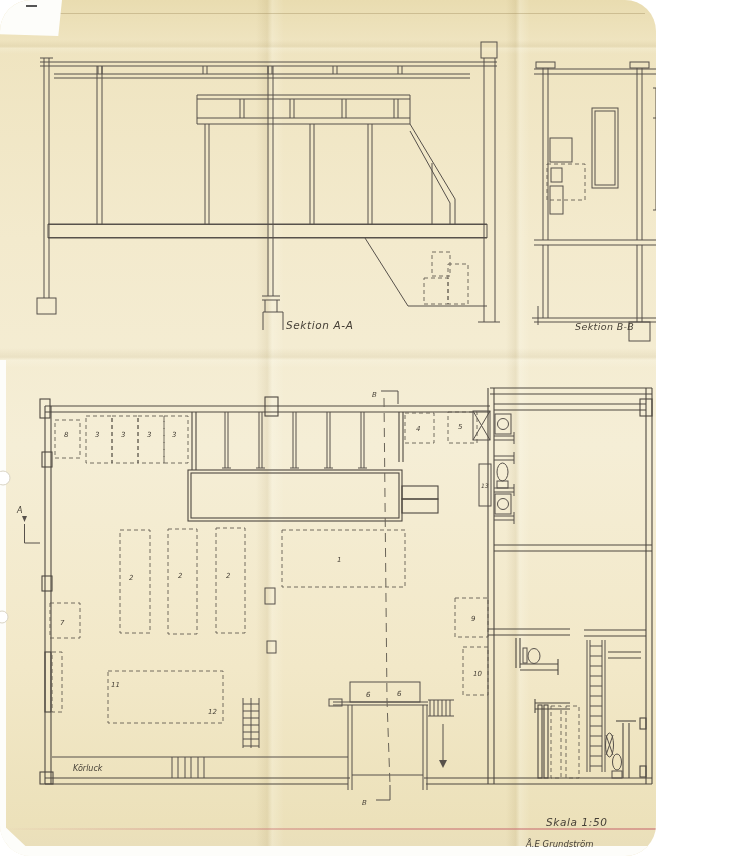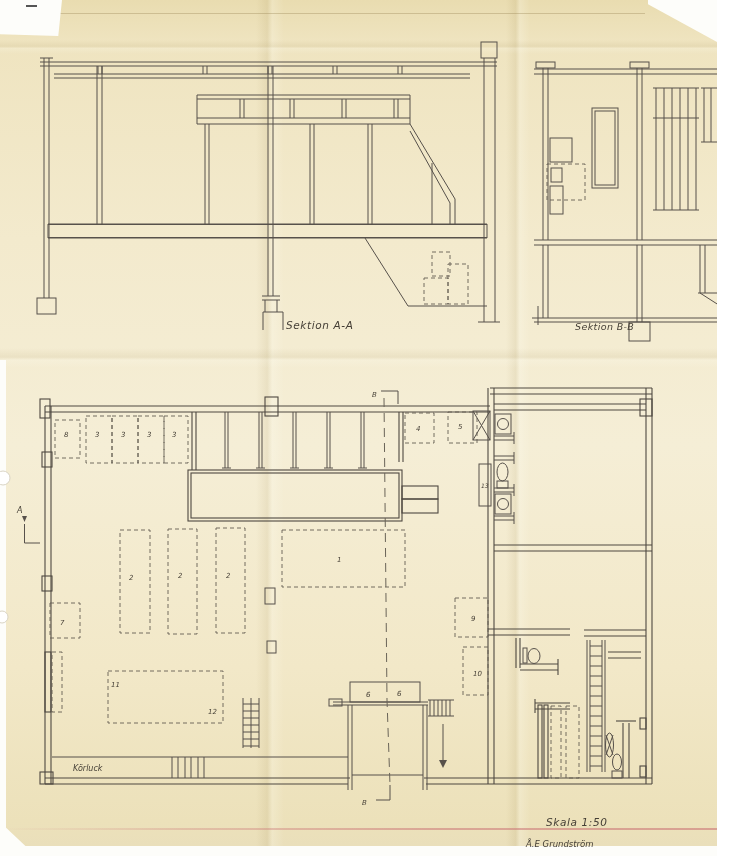--- a/index.html
+++ b/index.html
@@ -1,19 +1,20 @@
 <!DOCTYPE html>
 <html><head>
 <meta charset="utf-8">
 <style>
   html,body{margin:0;padding:0;background:#ffffff;}
   .sheet{
-    position:relative;width:717px;height:856px;overflow:hidden;
+    position:relative;width:656px;height:856px;overflow:hidden;
     font-family:"DejaVu Sans",sans-serif;
     background:linear-gradient(180deg,#e9dcb0 0%,#efe4c0 5%,#f3eacd 28%,#f5eed6 52%,#f2e8c8 78%,#ece1ba 96%,#e9debb 100%);
+    border-radius:31px;
   }
   .overlay{position:absolute;pointer-events:none;}
   .crease-v{top:0;height:100%;background:linear-gradient(90deg,rgba(140,115,50,0) 0%,rgba(140,115,50,.10) 40%,rgba(255,255,245,.22) 58%,rgba(140,115,50,0) 100%);}
   .crease-h{left:0;width:100%;background:linear-gradient(180deg,rgba(140,115,50,0) 0%,rgba(140,115,50,.09) 45%,rgba(255,255,245,.18) 60%,rgba(140,115,50,0) 100%);}
   .white{background:#fdfdfa;}
   svg{position:absolute;left:0;top:0;}
   .ink line,.ink rect,.ink path,.ink ellipse,.ink circle,.ink polyline{stroke:#57514b;stroke-width:1;fill:none;}
   .wall line,.wall rect,.wall path,.wall ellipse,.wall circle,.wall polyline{stroke:#4e4840;stroke-width:1.1;fill:none;}
   .dash rect,.dash line,.dash path{stroke:#645d52;stroke-width:.9;fill:none;stroke-dasharray:4 3;}
   .dashB{stroke:#6a6458;stroke-width:1;fill:none;stroke-dasharray:9 6;}

